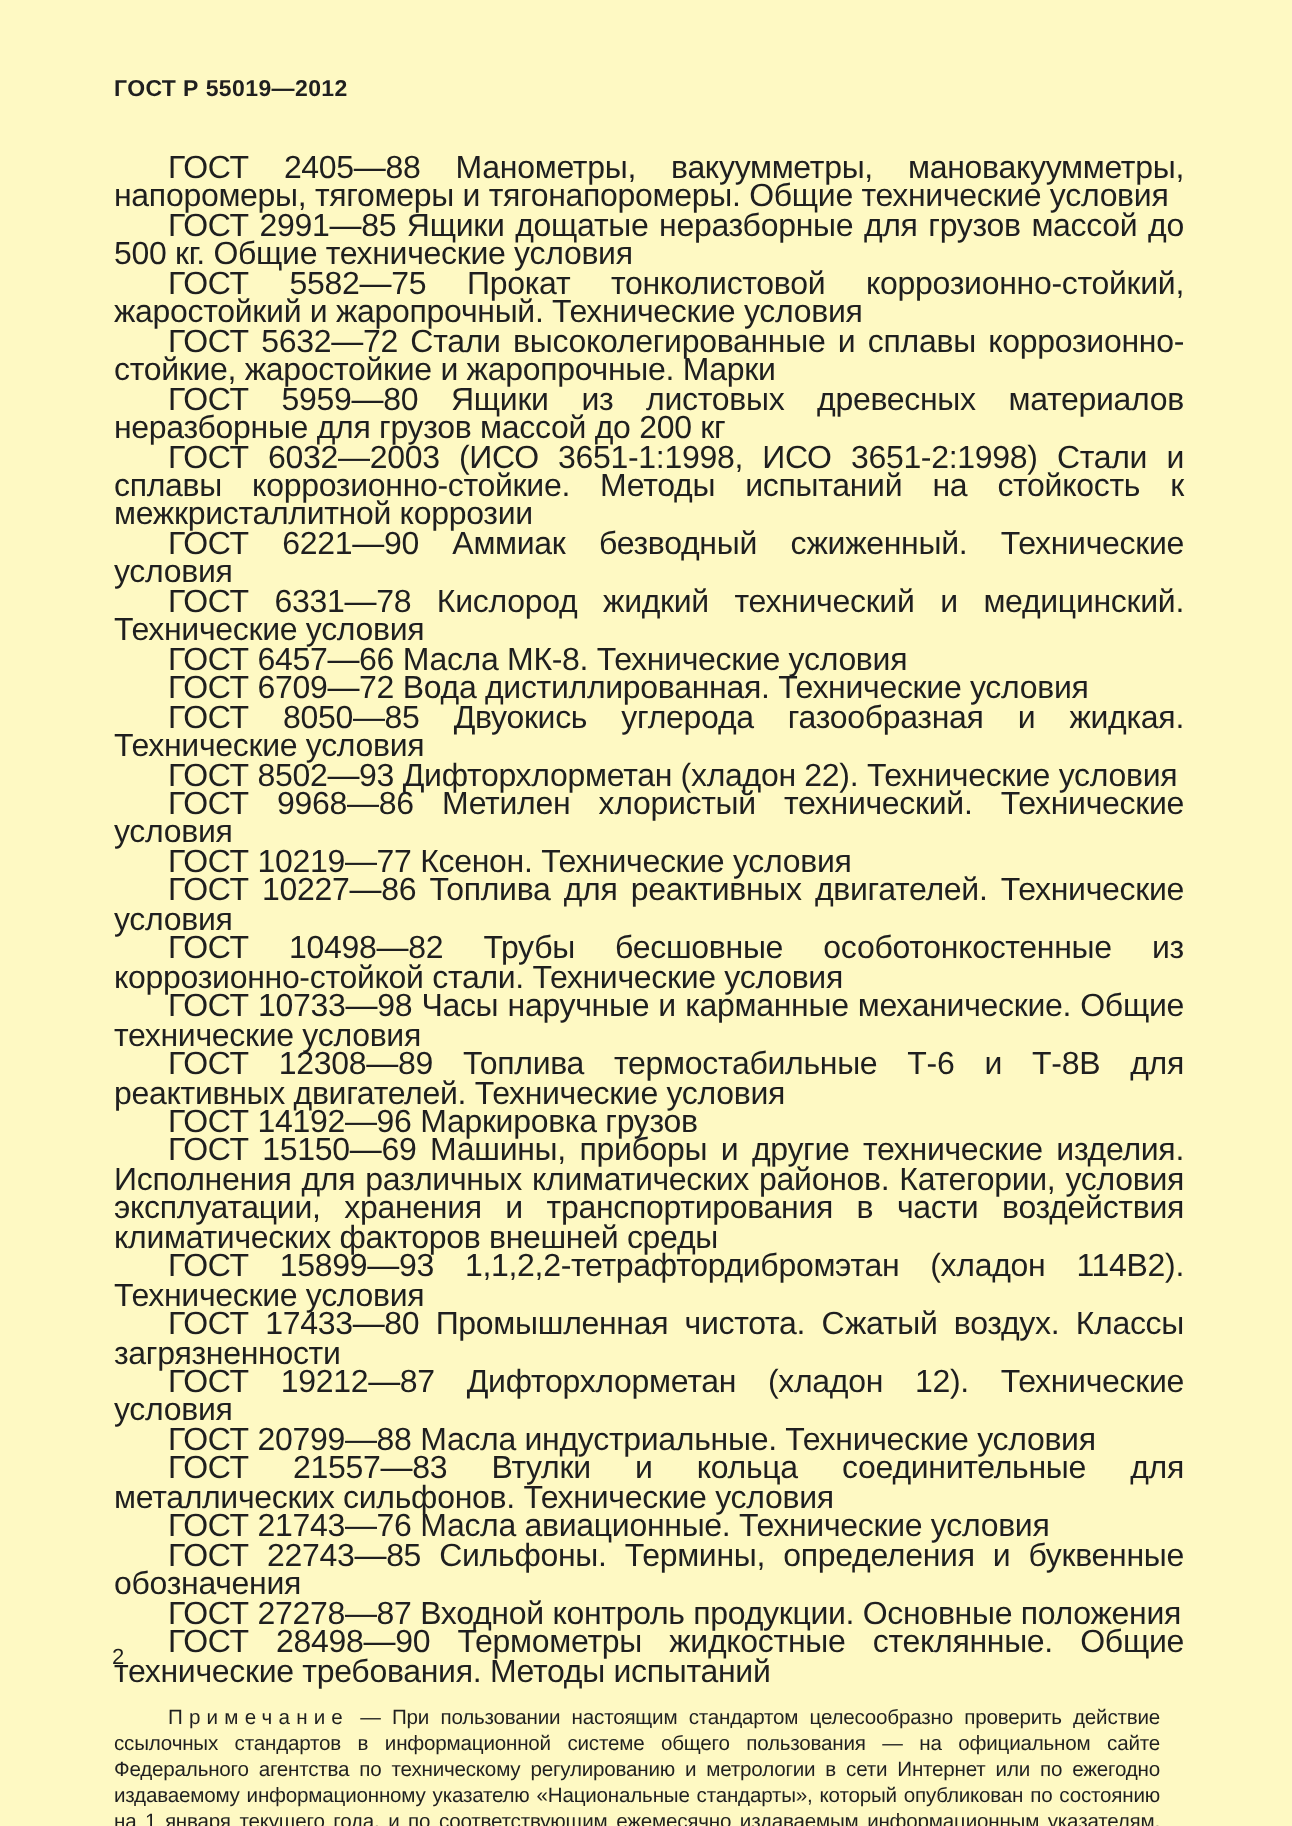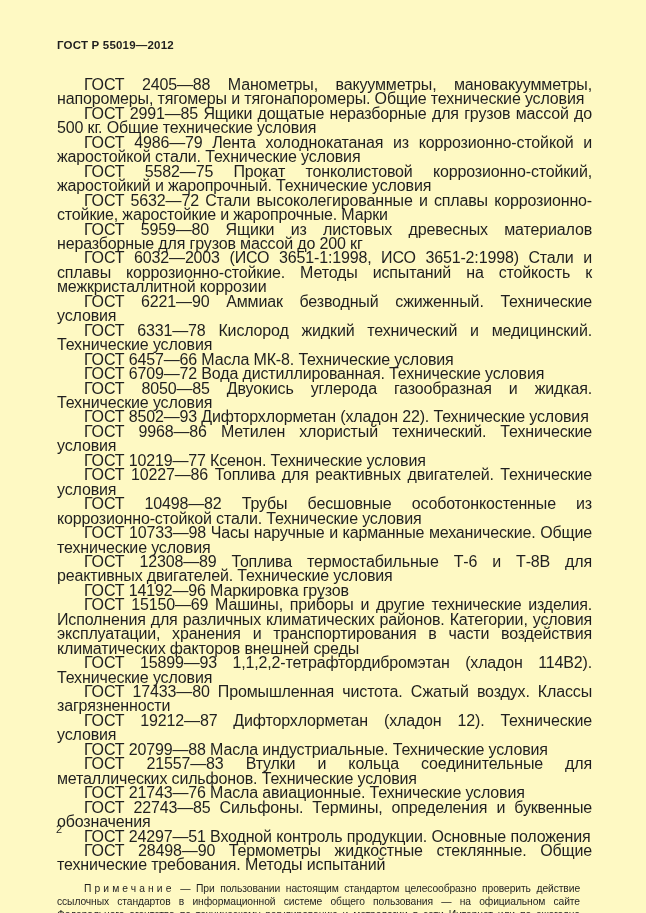--- a/index.html
+++ b/index.html
@@ -64,21 +64,20 @@
 </head>
 <body>
 
 <div class="page">
 
   <div class="doc-header">ГОСТ Р 55019—2012</div>
 
   <div class="content">
     <p class="entry">ГОСТ 2405—88 Манометры, вакуумметры, мановакуумметры, напоромеры, тягомеры и тягонапоро­меры. Общие технические условия</p>
     <p class="entry">ГОСТ 2991—85 Ящики дощатые неразборные для грузов массой до 500 кг. Общие технические условия</p>
-    <p class="entry">ГОСТ 4986—79 Лента холоднокатаная из коррозионно-стойкой и жаростойкой стали. Технические ус­ловия</p>
     <p class="entry">ГОСТ 5582—75 Прокат тонколистовой коррозионно-стойкий, жаростойкий и жаропрочный. Техничес­кие условия</p>
     <p class="entry">ГОСТ 5632—72 Стали высоколегированные и сплавы коррозионно-стойкие, жаростойкие и жаропроч­ные. Марки</p>
     <p class="entry">ГОСТ 5959—80 Ящики из листовых древесных материалов неразборные для грузов массой до 200 кг</p>
     <p class="entry">ГОСТ 6032—2003 (ИСО 3651-1:1998, ИСО 3651-2:1998) Стали и сплавы коррозионно-стойкие. Методы испытаний на стойкость к межкристаллитной коррозии</p>
     <p class="entry">ГОСТ 6221—90 Аммиак безводный сжиженный. Технические условия</p>
     <p class="entry">ГОСТ 6331—78 Кислород жидкий технический и медицинский. Технические условия</p>
     <p class="entry">ГОСТ 6457—66 Масла МК-8. Технические условия</p>
     <p class="entry">ГОСТ 6709—72 Вода дистиллированная. Технические условия</p>
     <p class="entry">ГОСТ 8050—85 Двуокись углерода газообразная и жидкая. Технические условия</p>
     <p class="entry">ГОСТ 8502—93 Дифторхлорметан (хладон 22). Технические условия</p>
@@ -90,21 +89,21 @@
     <p class="entry">ГОСТ 12308—89 Топлива термостабильные Т-6 и Т-8В для реактивных двигателей. Технические условия</p>
     <p class="entry">ГОСТ 14192—96 Маркировка грузов</p>
     <p class="entry">ГОСТ 15150—69 Машины, приборы и другие технические изделия. Исполнения для различных клима­тических районов. Категории, условия эксплуатации, хранения и транспортирования в части воздействия климатических факторов внешней среды</p>
     <p class="entry">ГОСТ 15899—93 1,1,2,2-тетрафтордибромэтан (хладон 114В2). Технические условия</p>
     <p class="entry">ГОСТ 17433—80 Промышленная чистота. Сжатый воздух. Классы загрязненности</p>
     <p class="entry">ГОСТ 19212—87 Дифторхлорметан (хладон 12). Технические условия</p>
     <p class="entry">ГОСТ 20799—88 Масла индустриальные. Технические условия</p>
     <p class="entry">ГОСТ 21557—83 Втулки и кольца соединительные для металлических сильфонов. Технические условия</p>
     <p class="entry">ГОСТ 21743—76 Масла авиационные. Технические условия</p>
     <p class="entry">ГОСТ 22743—85 Сильфоны. Термины, определения и буквенные обозначения</p>
-    <p class="entry">ГОСТ 24297—51 Входной контроль продукции. Основные положения</p>
+    <p class="entry">ГОСТ 27278—87 Входной контроль продукции. Основные положения</p>
     <p class="entry">ГОСТ 28498—90 Термометры жидкостные стеклянные. Общие технические требования. Методы ис­пытаний</p>
 
     <p class="note">
       <span class="note-label">Примечание</span>
       <span>— При пользовании настоящим стандартом целесообразно проверить действие ссылоч­ных стандартов в информационной системе общего пользования — на официальном сайте Федерального агентства по техническому регулированию и метрологии в сети Интернет или по ежегодно издаваемому информа­ционному указателю «Национальные стандарты», который опубликован по состоянию на 1 января текущего года, и по соответствующим ежемесячно издаваемым информационным указателям, опубликованным в текущем году. Если ссылочный стандарт заменен (изменен), то при пользовании настоящим стандартом следует руководство­ваться заменяющим (измененным) стандартом. Если ссылочный стандарт отменен без замены, то положение, в котором дана ссылка на него, применяется в части, не затрагивающей эту ссылку.</span>
     </p>
   </div>
 
   <div class="page-number">2</div>
 

